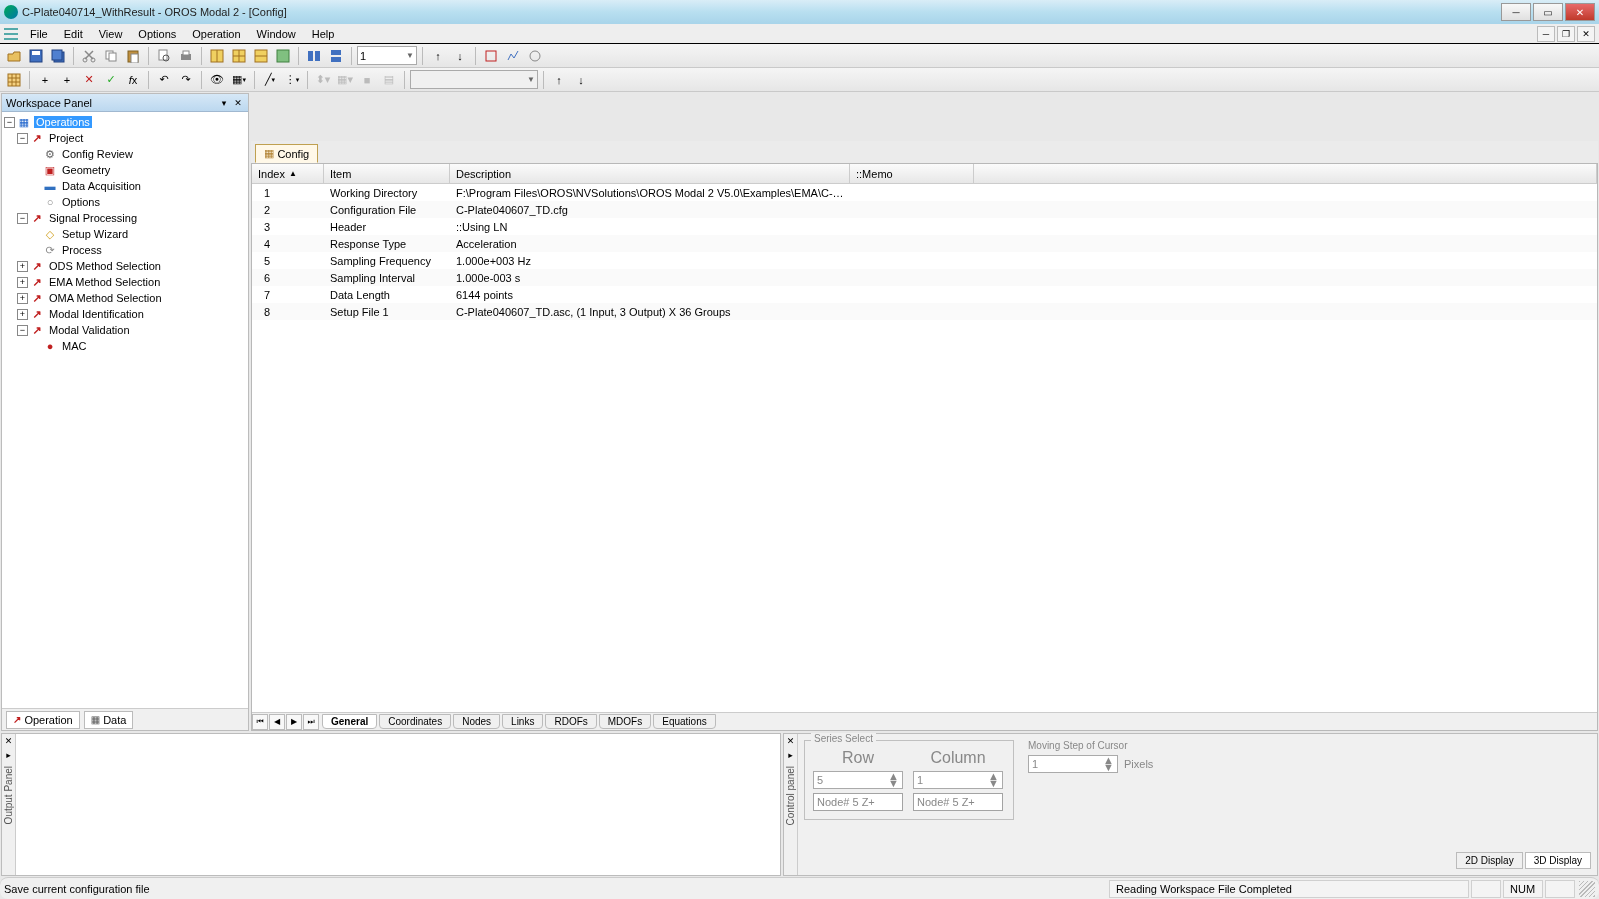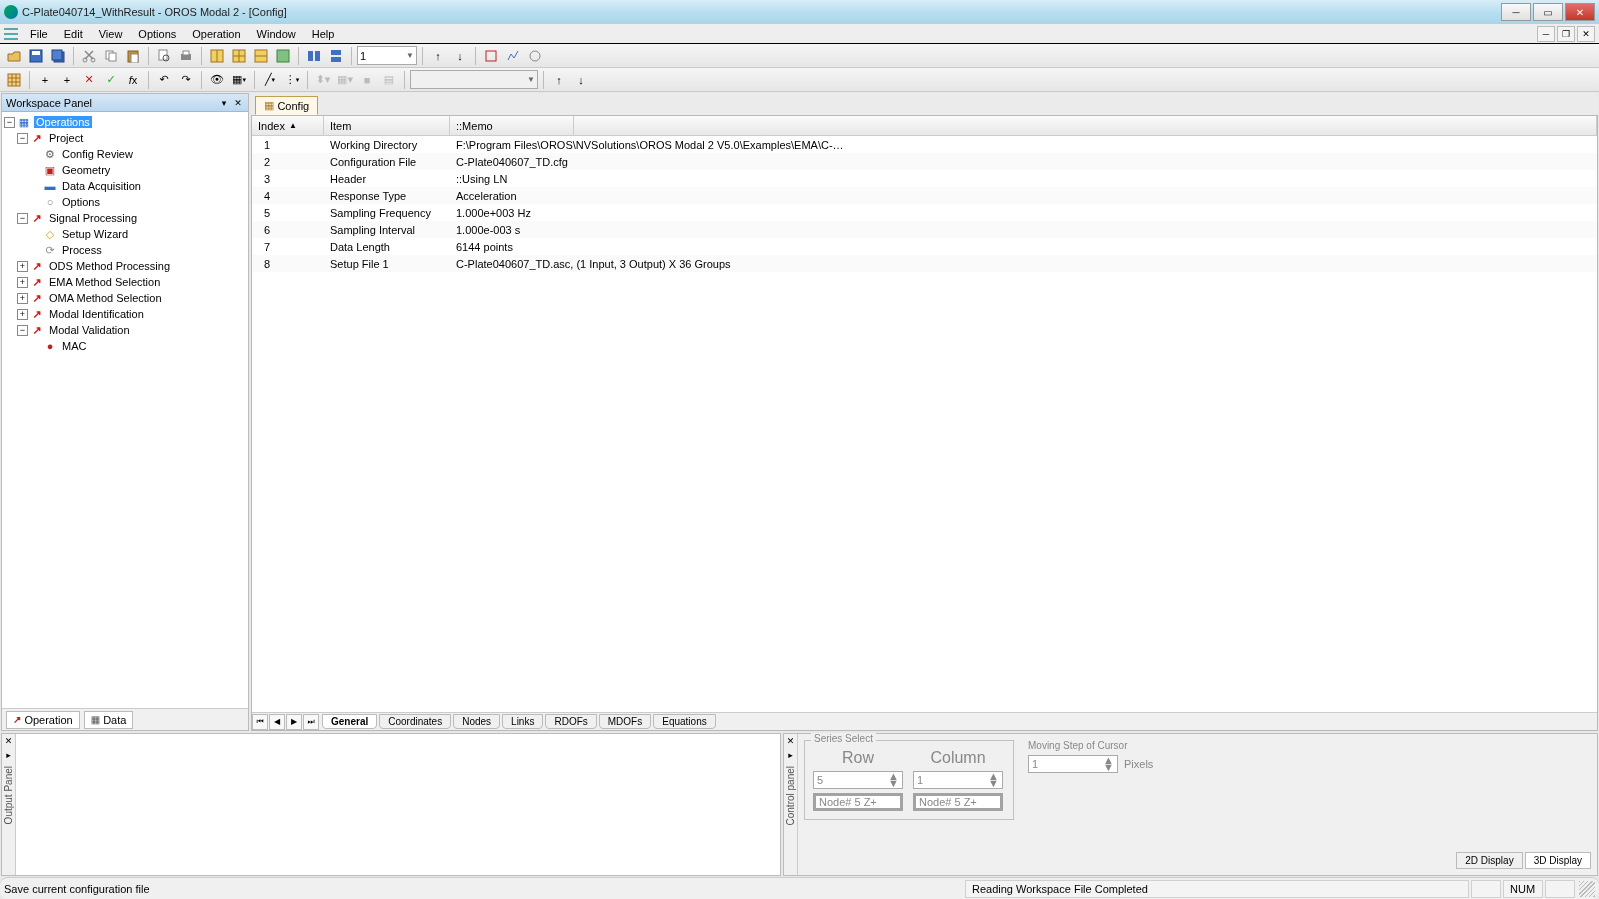--- a/index.html
+++ b/index.html
@@ -57,21 +57,21 @@
 .tlabel.sel { background: #3399ff; color: #fff; outline: 1px dotted #fff; }
 
 .ws-tabs { height: 22px; display: flex; align-items: center; padding: 1px 4px; gap: 4px; border-top: 1px solid #ccc; background: #f0f0f0; }
 .ws-tab { display: flex; align-items: center; gap: 3px; padding: 2px 6px; border: 1px solid #bbb; background: #fff; height: 18px; }
 .ws-tab .ic { font-size: 10px; }
 .ws-tab .ic.run::before { content: "↗"; color: #c02020; font-weight: bold; }
 .ws-tab .ic.data::before { content: "▦"; color: #555; }
 
 
 .content { flex: 1; display: flex; flex-direction: column; margin: 1px; min-width: 0; }
-.doc-tabs { height: 22px; display: flex; align-items: flex-end; padding: 20px 4px 0; background: #ebebeb; }
+.doc-tabs { height: 22px; display: flex; align-items: flex-end; padding: 20px 4px 0; background: #ebebeb; margin-top: 48px; }
 .doc-tab { display: flex; align-items: center; gap: 3px; padding: 2px 8px; border: 1px solid #bfa050; background: #fff8e8; border-bottom: 1px solid #fff8e8; height: 19px; }
 .doc-tab .ic::before { content: "▦"; color: #b08030; }
 
 .grid-wrap { flex: 1; border: 1px solid #b8b8b8; background: #fff; display: flex; flex-direction: column; min-height: 0; }
 .grid-head { display: flex; height: 20px; background: linear-gradient(to bottom, #fbfbfb, #e7e7e7); border-bottom: 1px solid #ccc; }
 .gh { border-right: 1px solid #ccc; padding: 2px 6px; display: flex; align-items: center; }
 .gh.idx { width: 72px; }
 .gh .sort { font-size: 8px; margin-left: 4px; }
 .gh.item { width: 126px; }
 .gh.desc { width: 400px; flex: 0 0 400px; }
@@ -102,35 +102,35 @@
 .output-panel { flex: 1; }
 .control-panel { width: 815px; }
 .control-panel .pbody { background: #f0f0f0; padding: 6px; display: flex; flex-direction: row; }
 
 .fieldset { border: 1px solid #c0c0c0; padding: 8px; position: relative; display: flex; gap: 10px; width: 210px; }
 .fieldset .legend { position: absolute; top: -8px; left: 6px; background: #f0f0f0; padding: 0 3px; font-size: 10px; color: #888; }
 .field-col { display: flex; flex-direction: column; align-items: center; gap: 4px; }
 .field-col .flabel { font-size: 16px; color: #888; }
 .spin { width: 90px; height: 18px; border: 1px solid #aaa; background: #fff; display: flex; align-items: center; padding: 0 3px; color: #888; justify-content: space-between; }
 .spin .sbtns { display: flex; flex-direction: column; font-size: 6px; line-height: 7px; }
-.readonly { width: 90px; height: 18px; border: 3px solid #a3a3a3; background: #fff; padding: 2px 3px; display: flex; align-items: center; color: #888; }
+.readonly { width: 90px; height: 18px; border: 1px solid #a3a3a3; background: #fff; padding: 2px 3px; display: flex; align-items: center; color: #888; }
 
 .ctrl-row { display: flex; align-items: flex-start; gap: 14px; flex: 1; }
 .mstep { display: flex; flex-direction: column; gap: 4px; }
 .mstep .flabel { font-size: 10px; color: #888; }
 .mstep-row { display: flex; align-items: center; gap: 6px; }
 .disp-tabs { display: flex; margin-top: auto; gap: 2px; }
 .disp-tab { padding: 2px 8px; border: 1px solid #bbb; background: #f0f0f0; font-size: 10px; }
 .disp-tab.active { background: #fff; }
 
 
 .statusbar { height: 22px; background: #f0f0f0; border-top: 1px solid #ccc; display: flex; align-items: center; padding: 0 4px; border-radius: 8px; }
 .statusbar .left { flex: 1; }
 .statusbar .cell { border: 1px solid #d0d0d0; padding: 1px 6px; background: #f4f4f4; height: 18px; display: flex; align-items: center; margin-left: 2px; }
-.statusbar .cell.wide { width: 504px; }
+.statusbar .cell.wide { width: 360px; }
 .statusbar .cell.num { width: 40px; }
 .statusbar .cell.empty { width: 30px; }
 .statusbar .grip { width: 16px; height: 16px; background: repeating-linear-gradient(135deg, #bbb 0 1px, transparent 1px 3px); margin-left: 4px; }
 
 svg { display: block; }
 </style>
 </head>
 <body>
 
 <div class="titlebar">
@@ -393,21 +393,21 @@
           <span class="tspacer"></span>
           <span class="tspacer"></span>
           <span class="tspacer"></span>
           <span class="ticon proc"></span>
           <span class="tlabel">Process</span>
         </div>
       <div class="tnode">
           <span class="tspacer"></span>
           <span class="tex">+</span>
           <span class="ticon run"></span>
-          <span class="tlabel">ODS Method Processing</span>
+          <span class="tlabel">ODS Method Selection</span>
         </div>
       <div class="tnode">
           <span class="tspacer"></span>
           <span class="tex">+</span>
           <span class="ticon run"></span>
           <span class="tlabel">EMA Method Selection</span>
         </div>
       <div class="tnode">
           <span class="tspacer"></span>
           <span class="tex">+</span>
@@ -453,20 +453,21 @@
           <span>Config</span>
         </div>
     </div>
     <div class="grid-wrap">
       <div class="grid-head">
         <div class="gh idx">
             <span>Index</span>
             <span class="sort">▲</span>
           </div>
         <div class="gh item">Item</div>
+        <div class="gh desc">Description</div>
         <div class="gh memo">::Memo</div>
         <div class="gh last"></div>
       </div>
       <div class="grid-body">
         <div class="grow">
             <div class="gc idx">1</div>
             <div class="gc item">Working Directory</div>
             <div class="gc desc">F:\Program Files\OROS\NVSolutions\OROS Modal 2 V5.0\Examples\EMA\C-Pla...</div>
           </div>
         <div class="grow">

